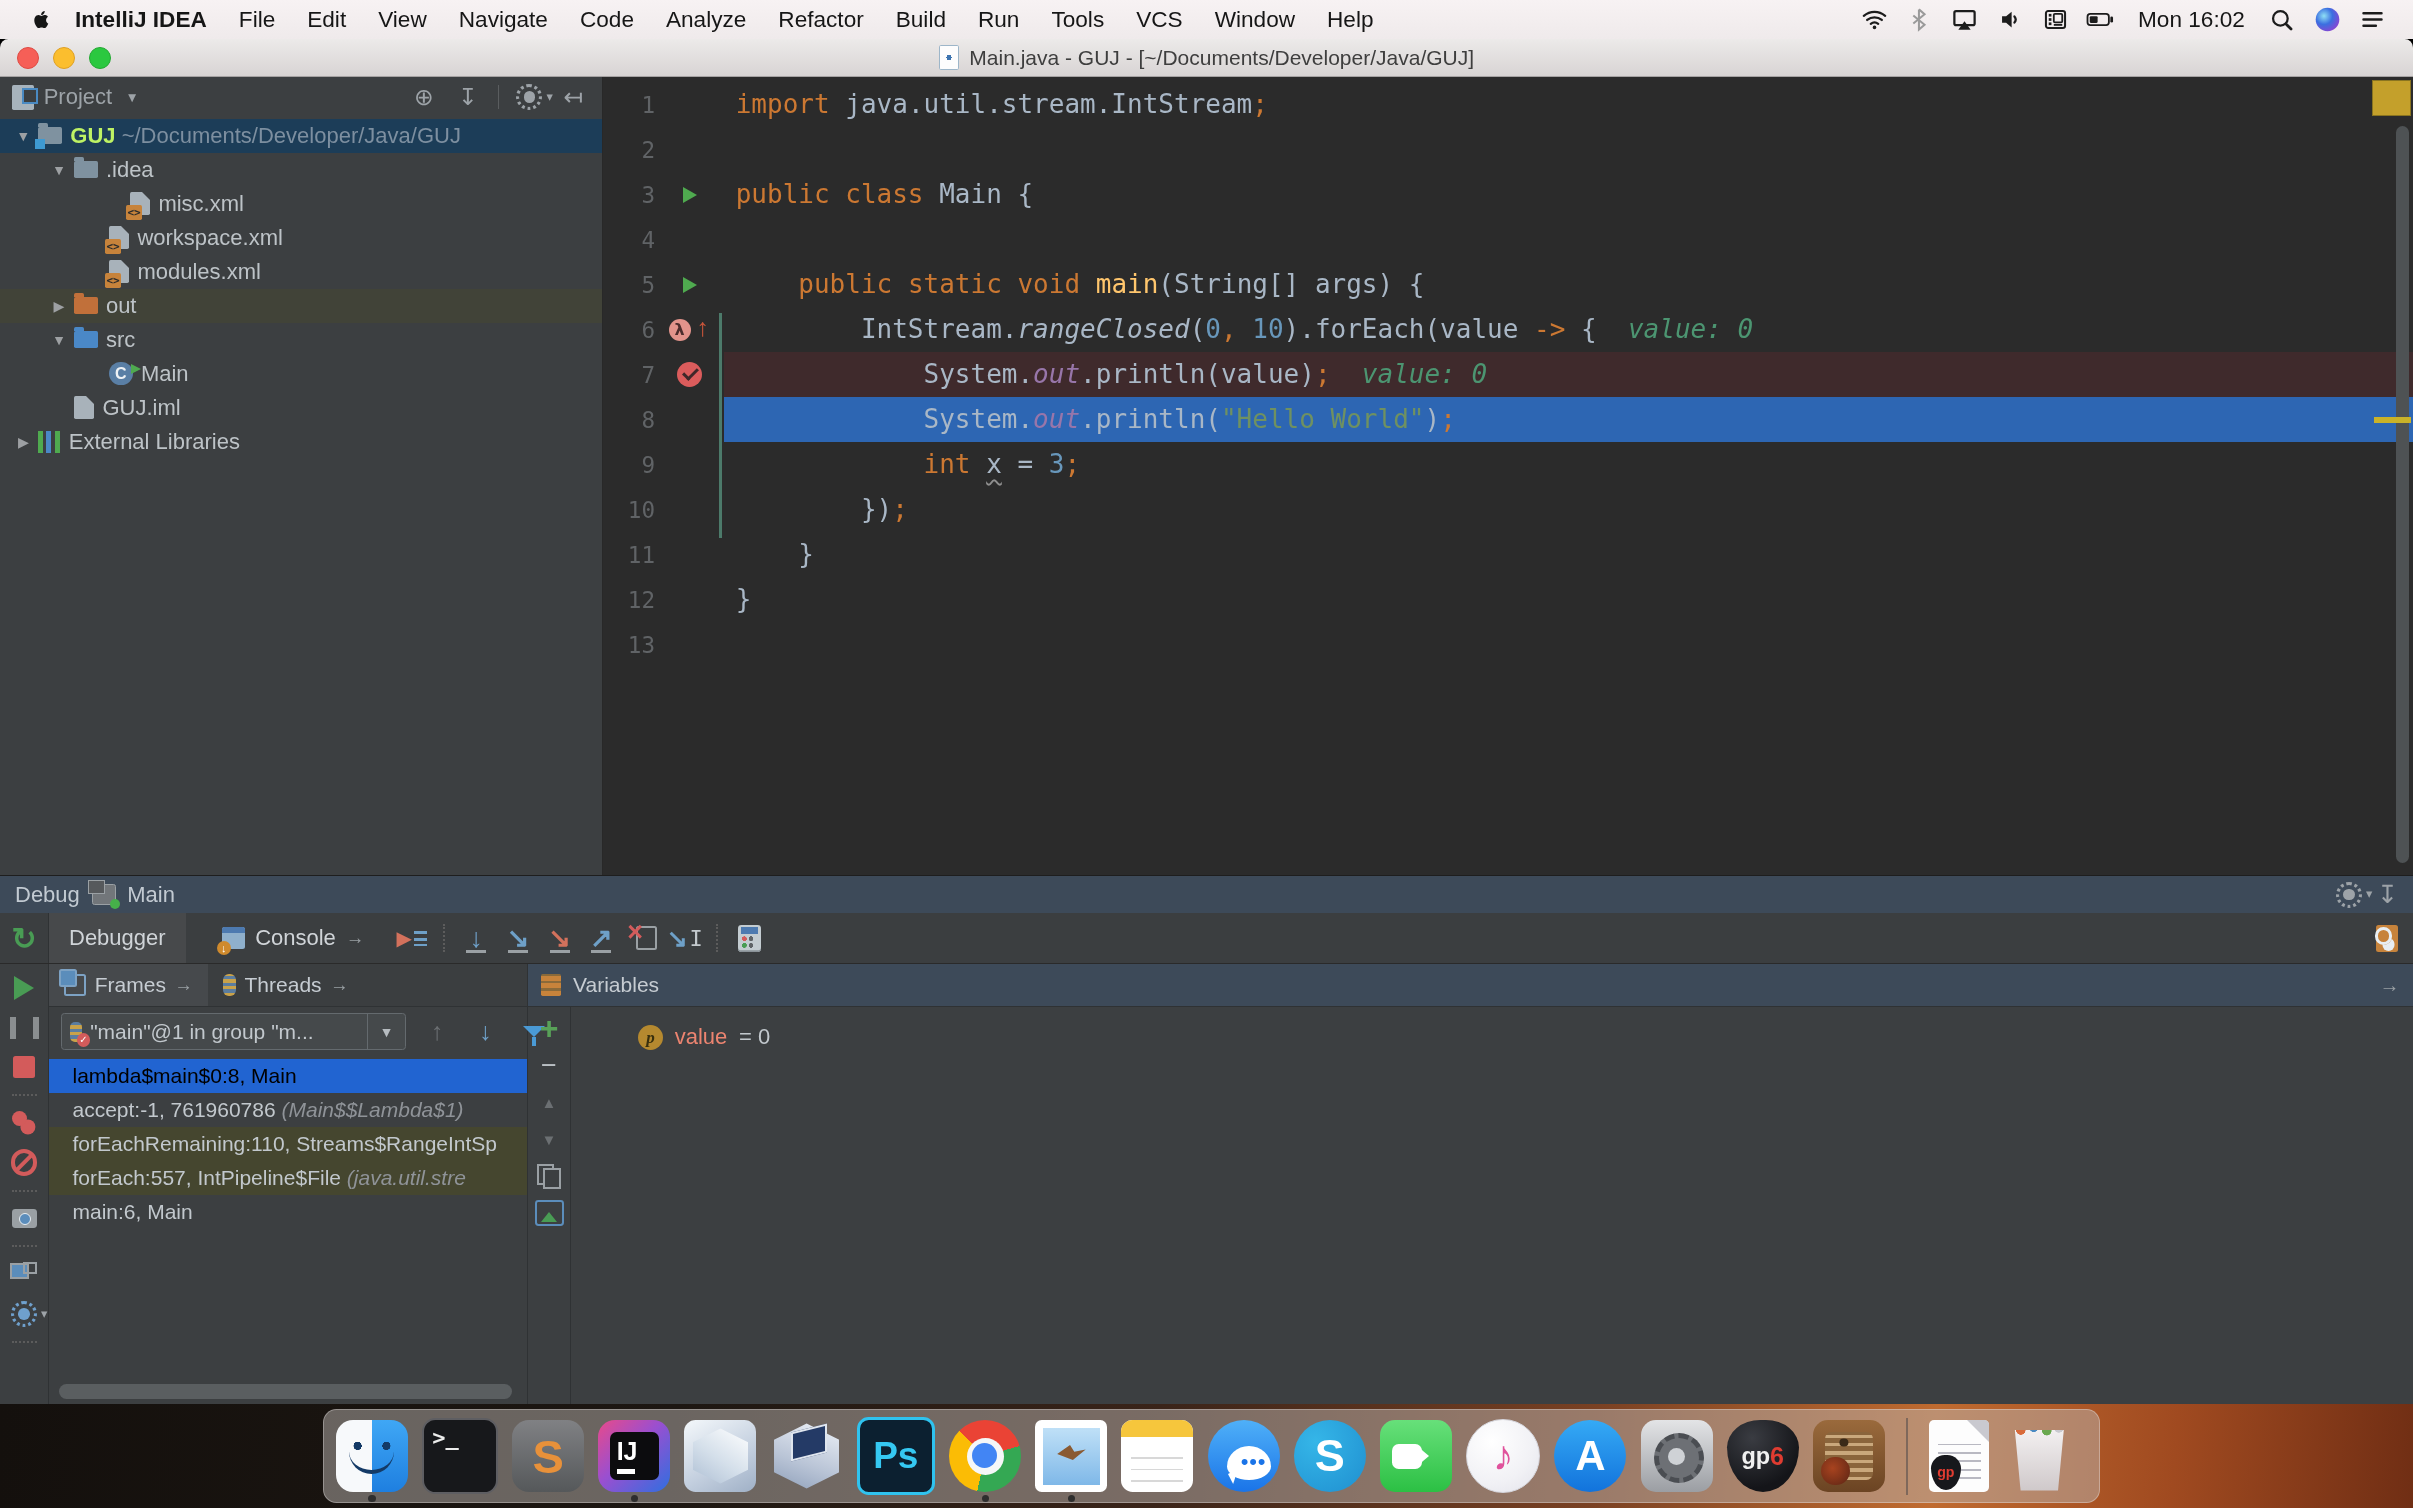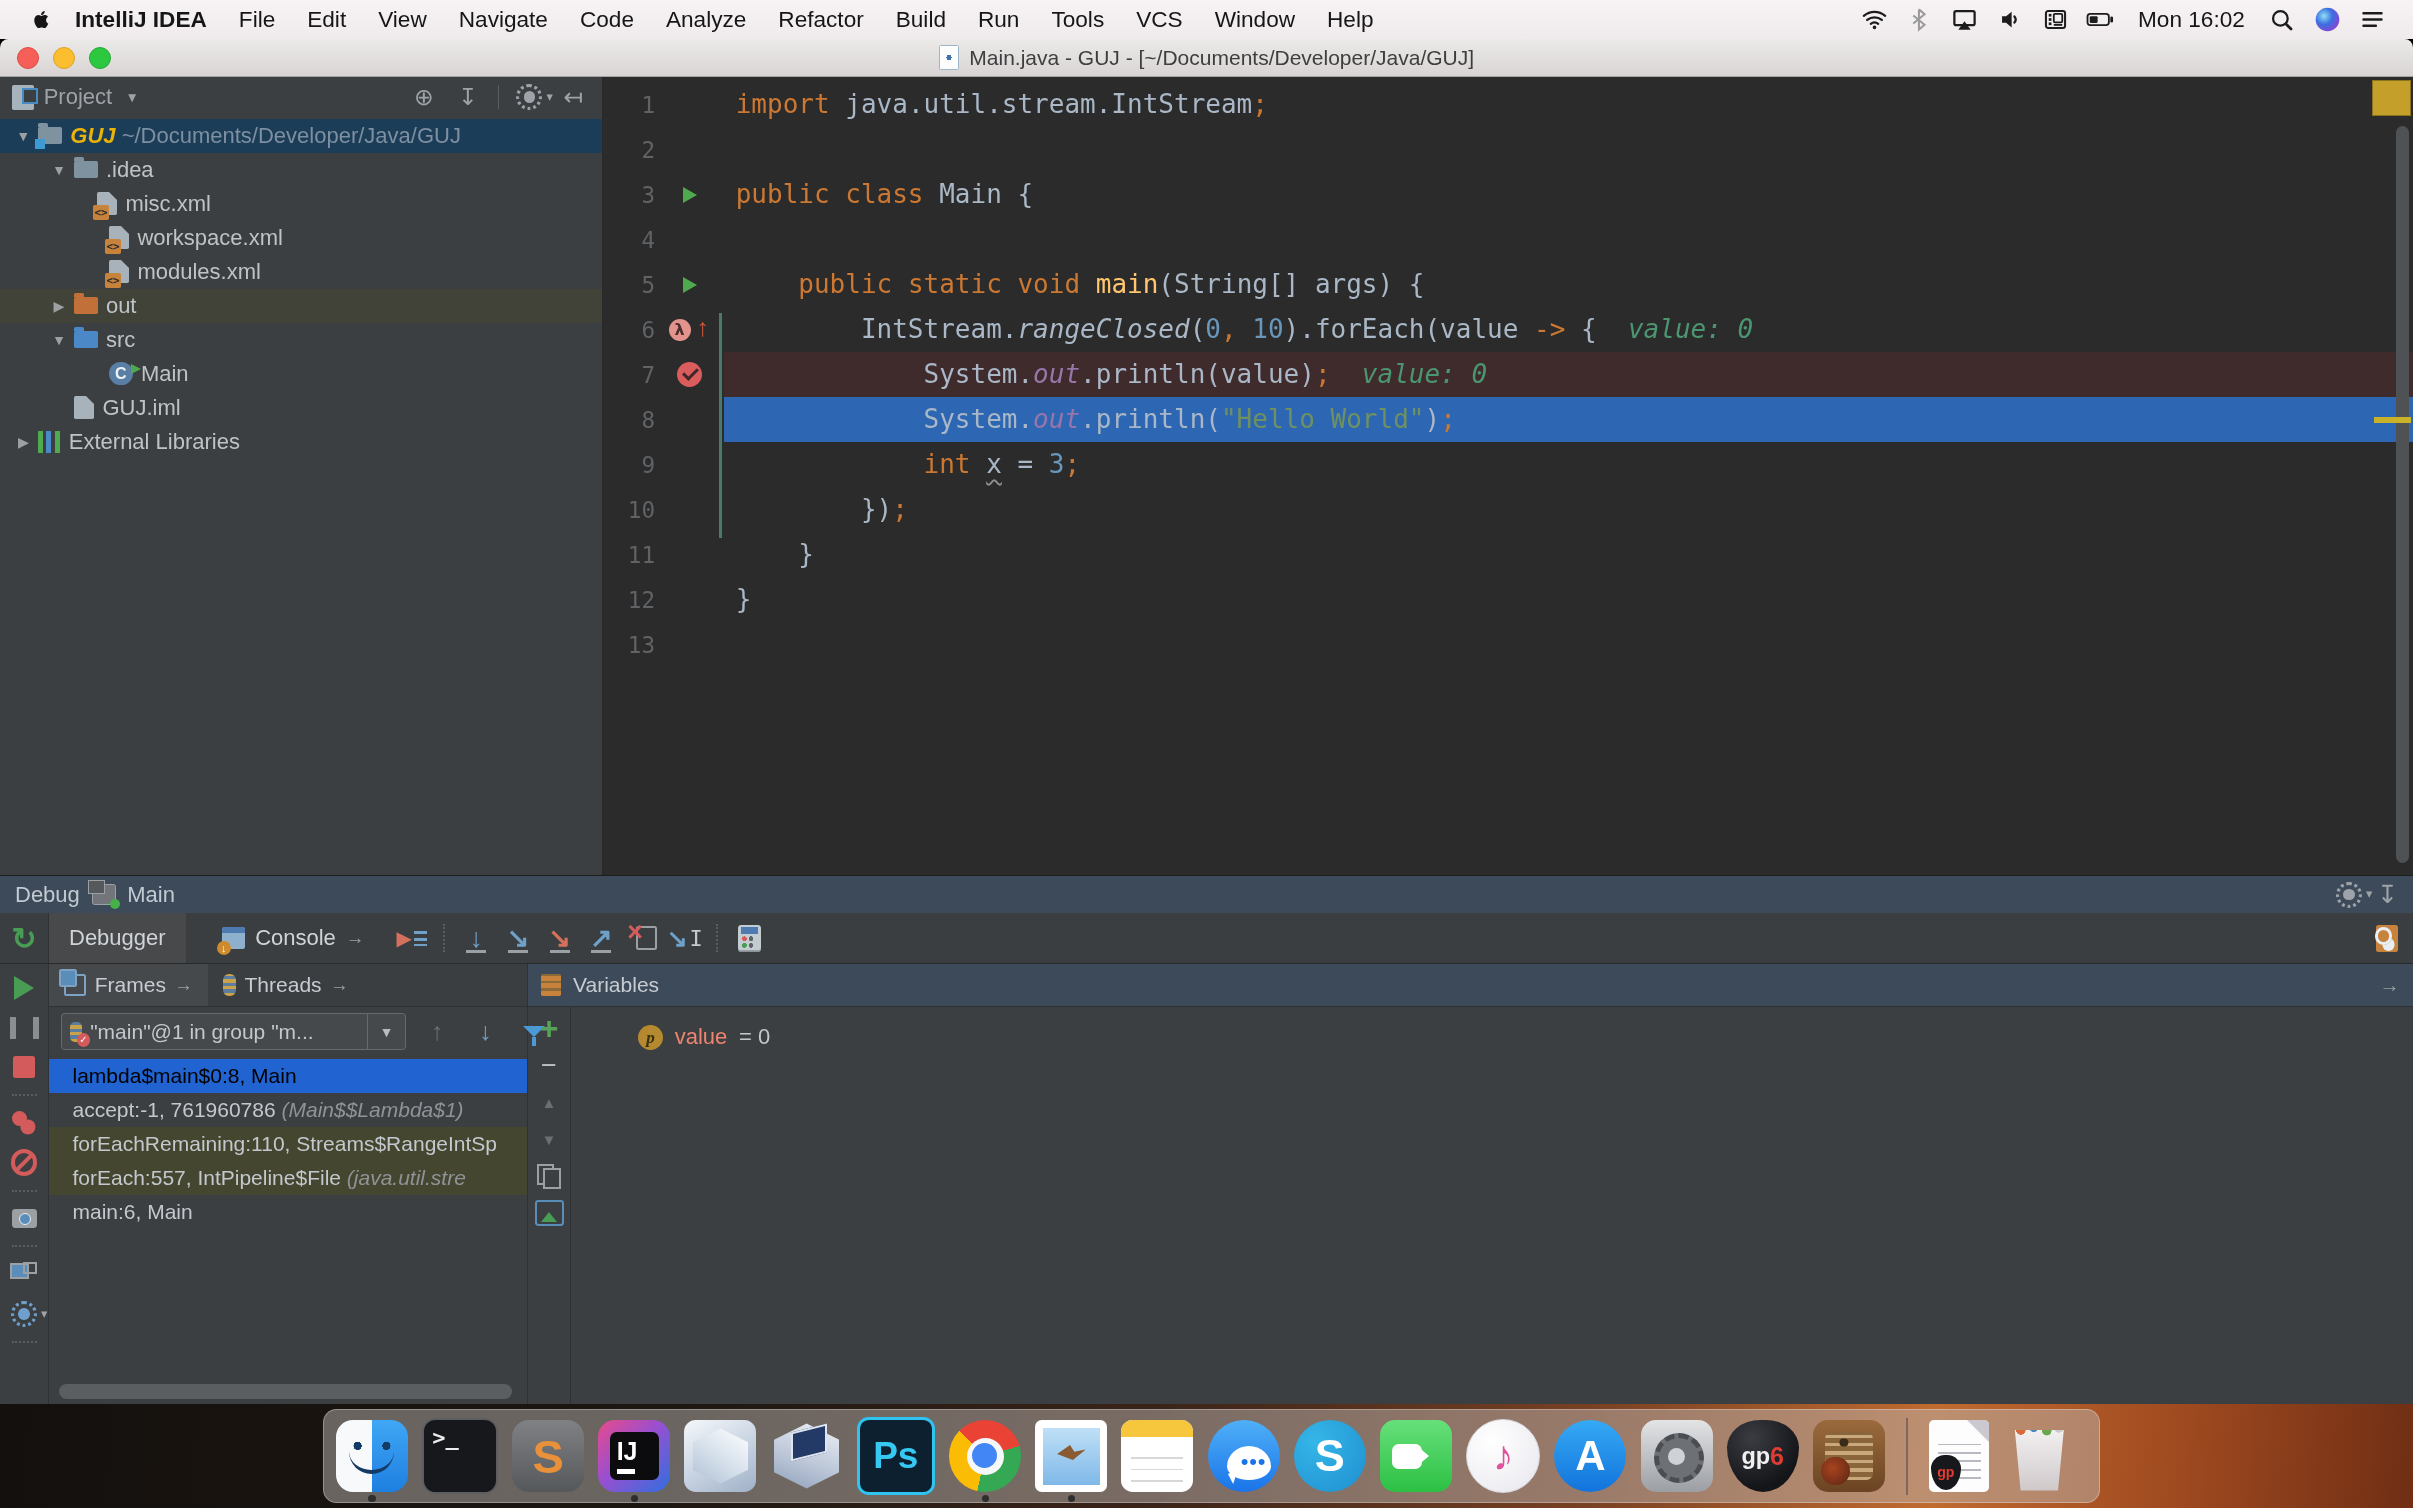--- a/index.html
+++ b/index.html
@@ -52,21 +52,21 @@
   .blue-gear{border-color:#6fa0cd;}
   .blue-gear::before{background:#6fa0cd;}
 
   .tree{flex:1;overflow:hidden;font-size:22px;color:#bdc3c7;padding-top:1.7px;}
   .tree-row{height:34px;display:flex;align-items:center;white-space:pre;cursor:default;}
   .tree-row.selected{background:#1c3d58;}
   .tree-row.hover{background:#414338;}
   .tr-arrow{width:30px;text-align:center;color:#9da0a3;font-size:14.2px;flex:none;}
   .tr-icon{margin-right:8.4px;flex:none;}
   .tr-label{color:#bdc3c7;}
-  .tr-label.bold{font-weight:bold;color:#eab308;font-style:italic;}
+  .tr-label.bold{font-weight:bold;color:#bef264;}
   .tr-suffix{color:#7d8fa0;}
   
   .pi{display:inline-block;position:relative;}
   .pi-folder{width:23.5px;height:17.6px;border-radius:1.7px;background:#7f92a0;}
   .pi-folder::before{content:"";position:absolute;top:-4.2px;left:0;width:10px;height:4.2px;background:inherit;border-radius:1.7px 1.7px 0 0;}
   .pi-folder.root::after{content:"";position:absolute;left:-3.4px;bottom:-4.2px;width:10px;height:10px;background:#3e9ad2;}
   .pi-folder.orange{background:#c1703a;}
   .pi-folder.blue{background:#4a88c7;}
   .pi-page{width:20px;height:23.5px;background:#a8b2ba;border-radius:1.7px;}
   .pi-page::before{content:"";position:absolute;right:0;top:0;border:4.2px solid #3c3f41;border-left-color:transparent;border-bottom-color:transparent;}
@@ -447,21 +447,21 @@
           <span class="ph-ic">↧</span>
           <span class="ph-sep"></span>
           <span class="ph-ic">
               <span class="ic-gear-dd"></span>
             </span>
           <span class="ph-ic">↤</span>
         </div>
         <div class="tree" id="tree">
             <div class="tree-row selected" style="padding-left: 8.4px;"><span class="tr-arrow">▼</span><span class="tr-icon pi pi-folder root"></span><span class="tr-label bold">GUJ</span><span class="tr-suffix"> ~/Documents/Developer/Java/GUJ</span></div>
             <div class="tree-row" style="padding-left: 44px;"><span class="tr-arrow">▼</span><span class="tr-icon pi pi-folder"></span><span class="tr-label">.idea</span></div>
-            <div class="tree-row" style="padding-left: 67px; align-items: center;"><span class="tr-arrow"></span><span class="tr-icon pi pi-page pi-xml"></span><span class="tr-label">misc.xml</span></div>
+            <div class="tree-row" style="padding-left: 100px; align-items: center;"><span class="tr-arrow"></span><span class="tr-icon pi pi-page pi-xml"></span><span class="tr-label">misc.xml</span></div>
             <div class="tree-row" style="padding-left: 79px;"><span class="tr-arrow"></span><span class="tr-icon pi pi-page pi-xml"></span><span class="tr-label">workspace.xml</span></div>
             <div class="tree-row" style="padding-left: 79px;"><span class="tr-arrow"></span><span class="tr-icon pi pi-page pi-xml"></span><span class="tr-label">modules.xml</span></div>
             <div class="tree-row hover" style="padding-left: 44px;"><span class="tr-arrow">▶</span><span class="tr-icon pi pi-folder orange"></span><span class="tr-label">out</span></div>
             <div class="tree-row" style="padding-left: 44px;"><span class="tr-arrow">▼</span><span class="tr-icon pi pi-folder blue"></span><span class="tr-label">src</span></div>
             <div class="tree-row" style="padding-left: 79px;"><span class="tr-arrow"></span><span class="tr-icon pi pi-class"></span><span class="tr-label">Main</span></div>
             <div class="tree-row" style="padding-left: 44px;"><span class="tr-arrow"></span><span class="tr-icon pi pi-page"></span><span class="tr-label">GUJ.iml</span></div>
             <div class="tree-row" style="padding-left: 8.4px;"><span class="tr-arrow">▶</span><span class="tr-icon pi pi-libs"></span><span class="tr-label">External Libraries</span></div>
           </div>
       </div>
 

